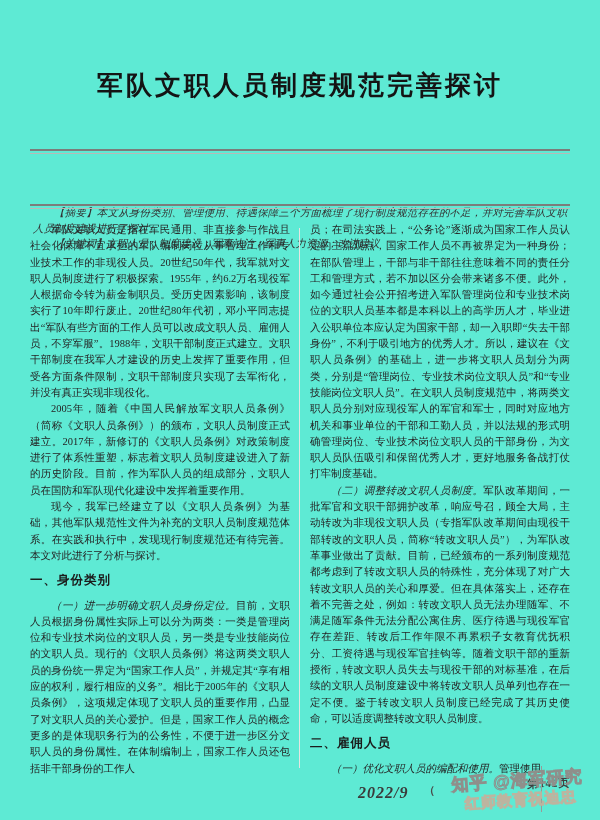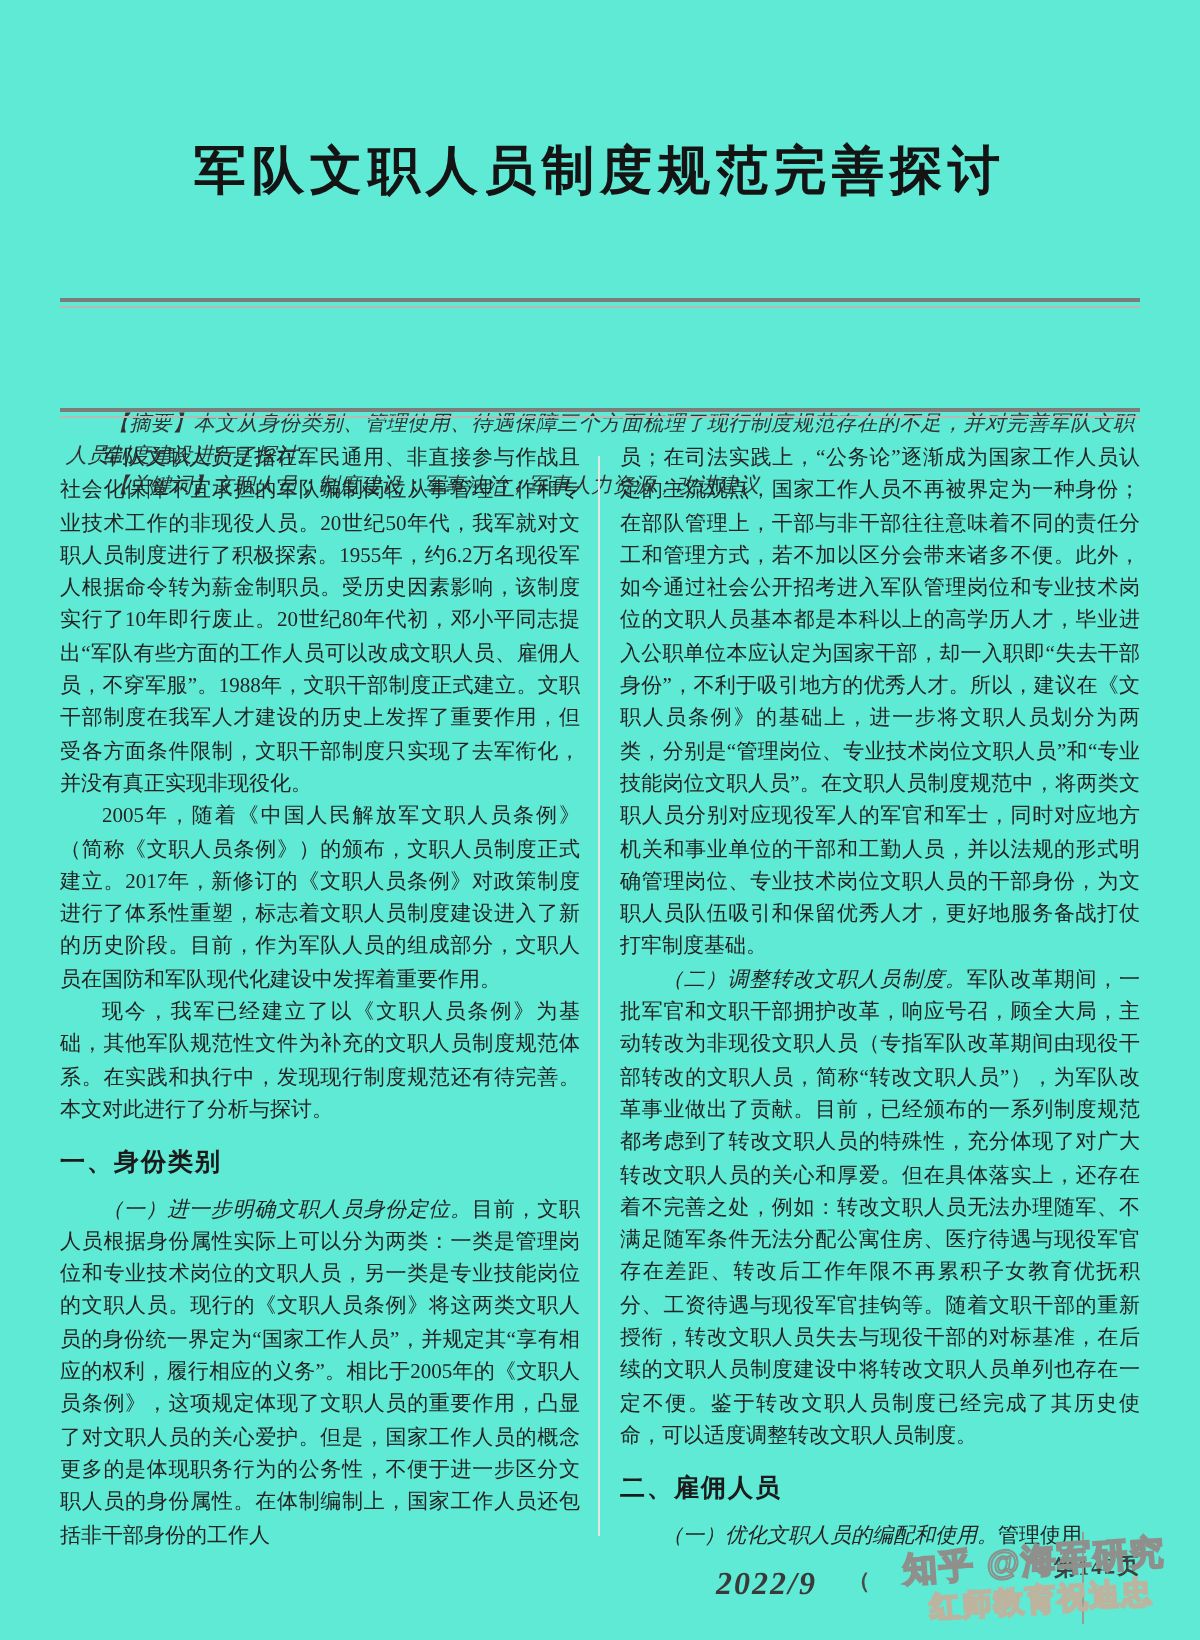--- a/index.html
+++ b/index.html
@@ -45,21 +45,21 @@
   }
   .col{
     width:260px;
     font-size:10.5px;line-height:16.3px;
     text-align:justify;color:#242424;
   }
   .col p{margin:0;text-indent:2em;}
   .col p.noindent{text-indent:0;}
   .col h3{
     margin:9px 0 8px 0;
-    font-family:Liberation Sans, sans-serif;
+    font-family:Liberation Mono, monospace;
     font-size:12.5px;font-weight:700;color:#1b1b1b;letter-spacing:1px;
     text-indent:0;
   }
   .lead{font-style:italic;}
   .col-divider{
     position:absolute;left:299px;top:228px;height:540px;width:1px;
     background:#e5e5e1;
   }
   
   .footer-issue{

